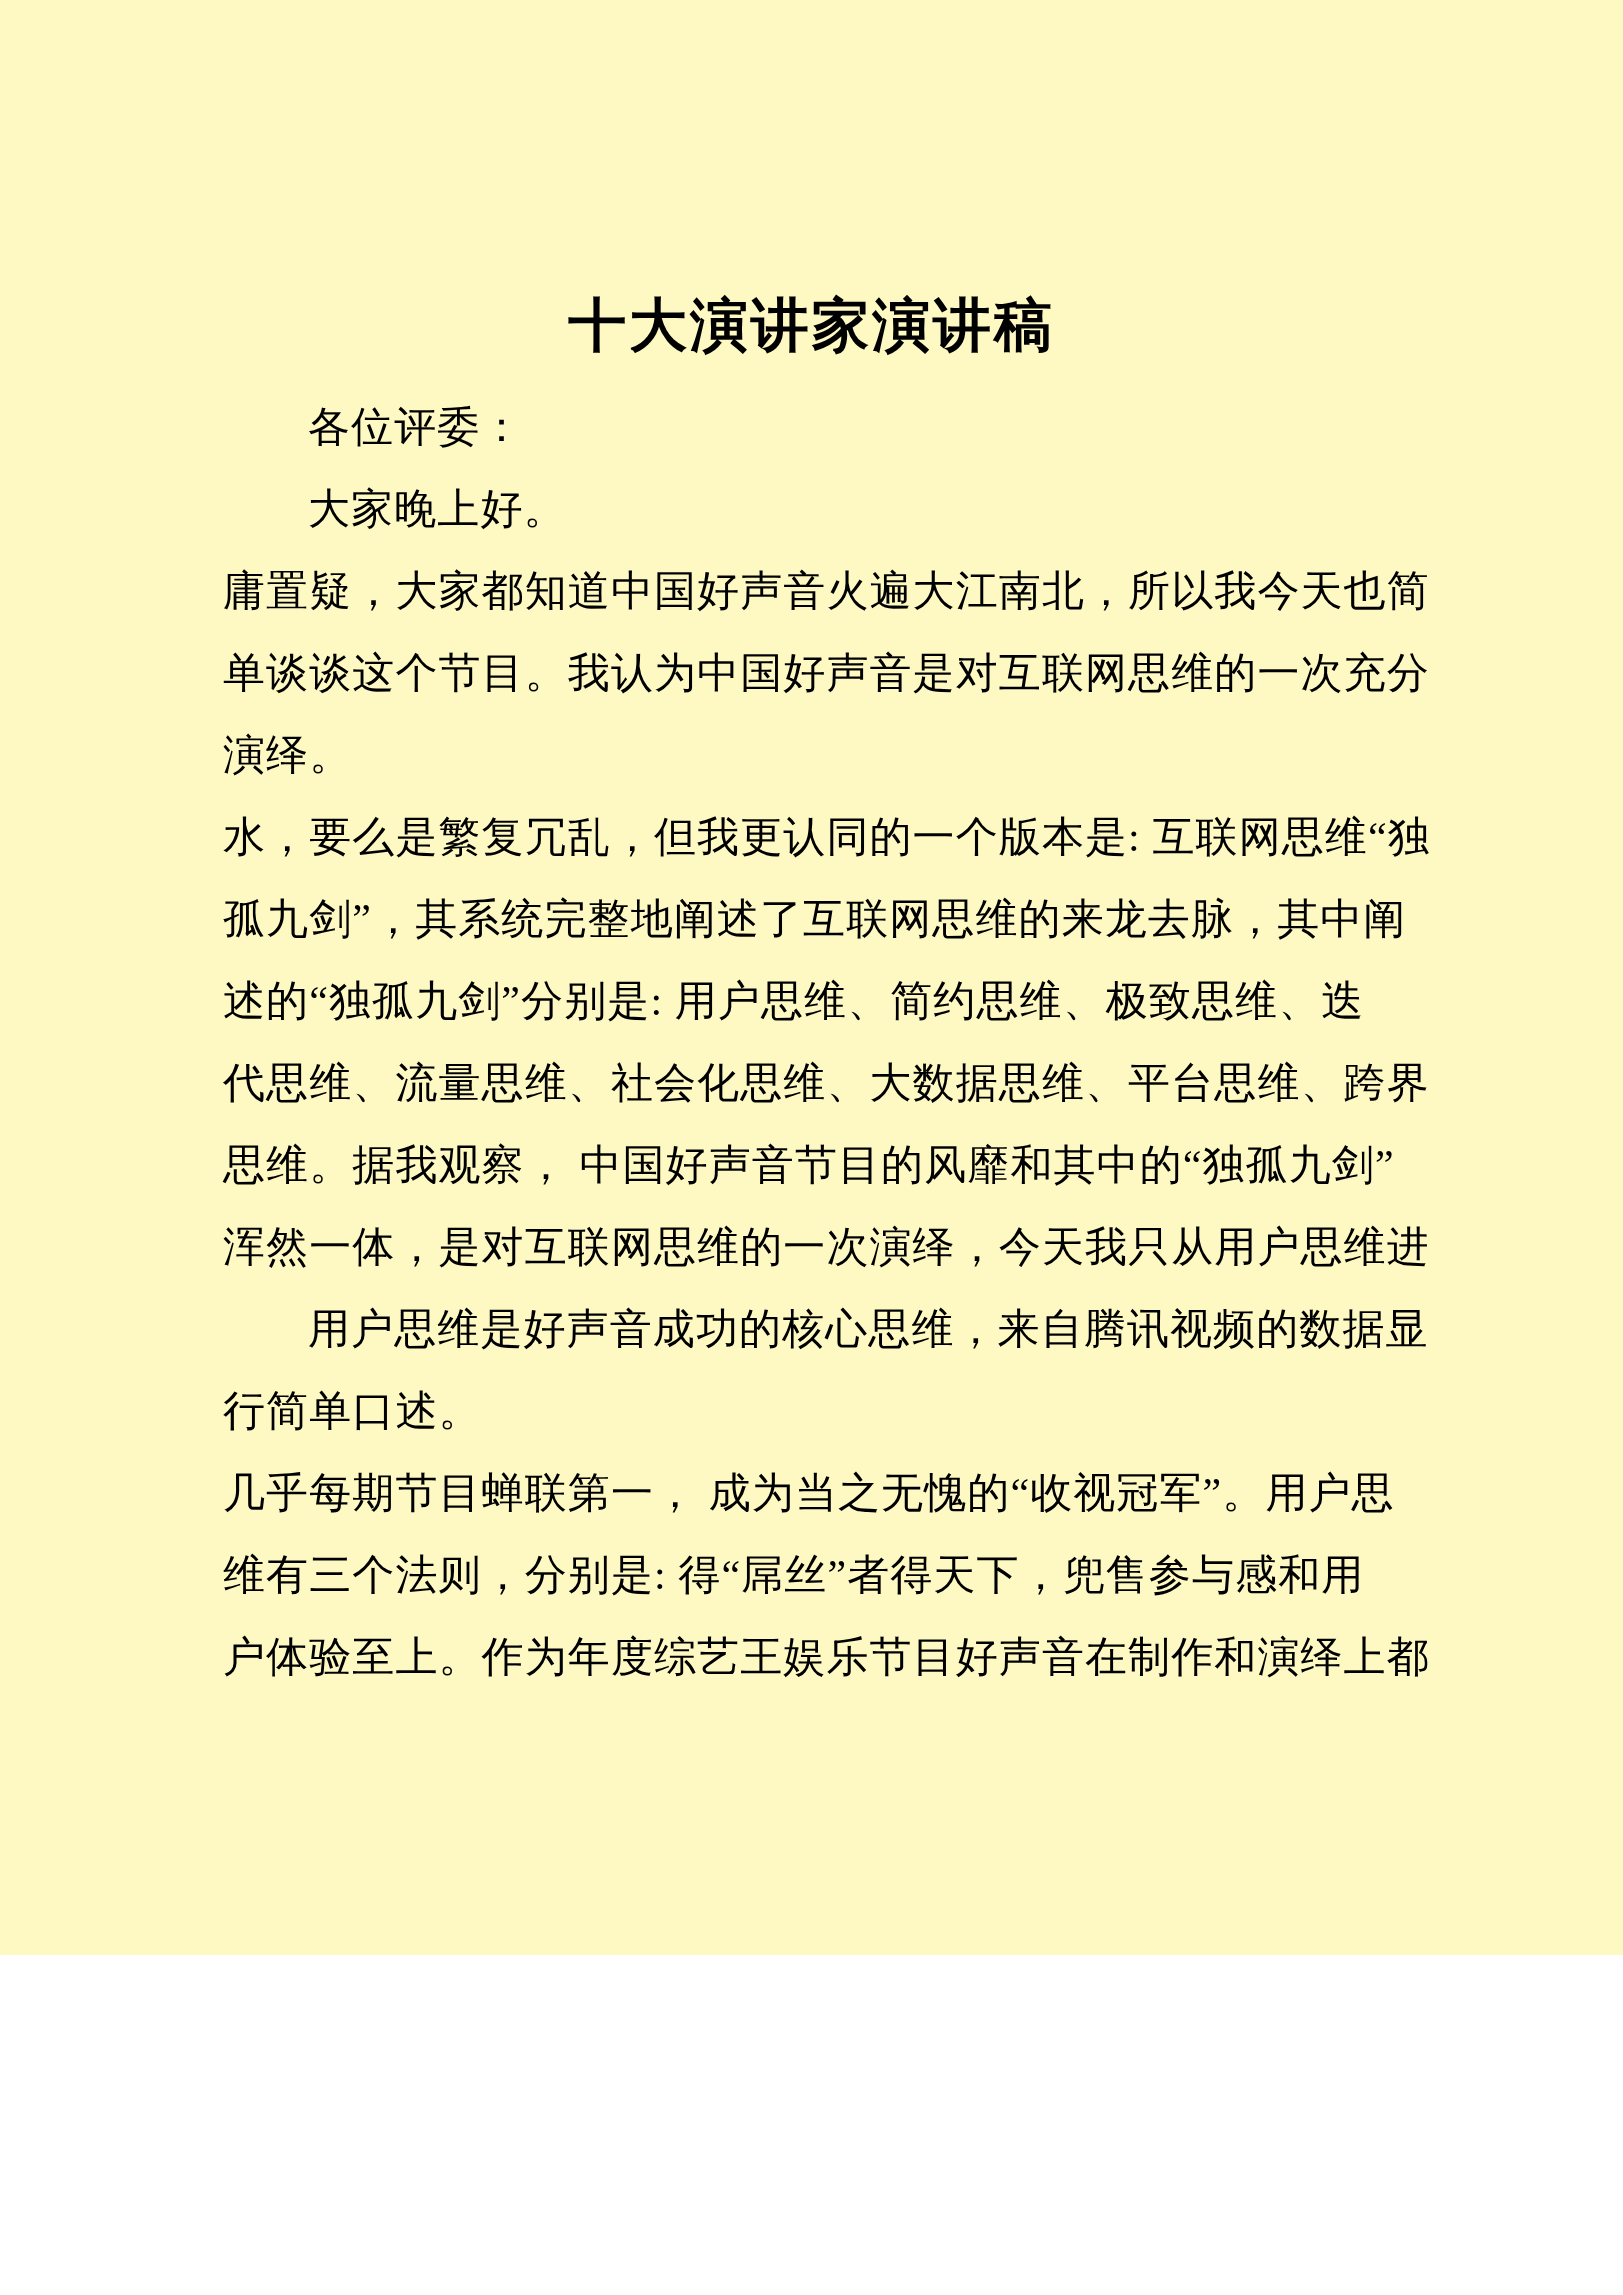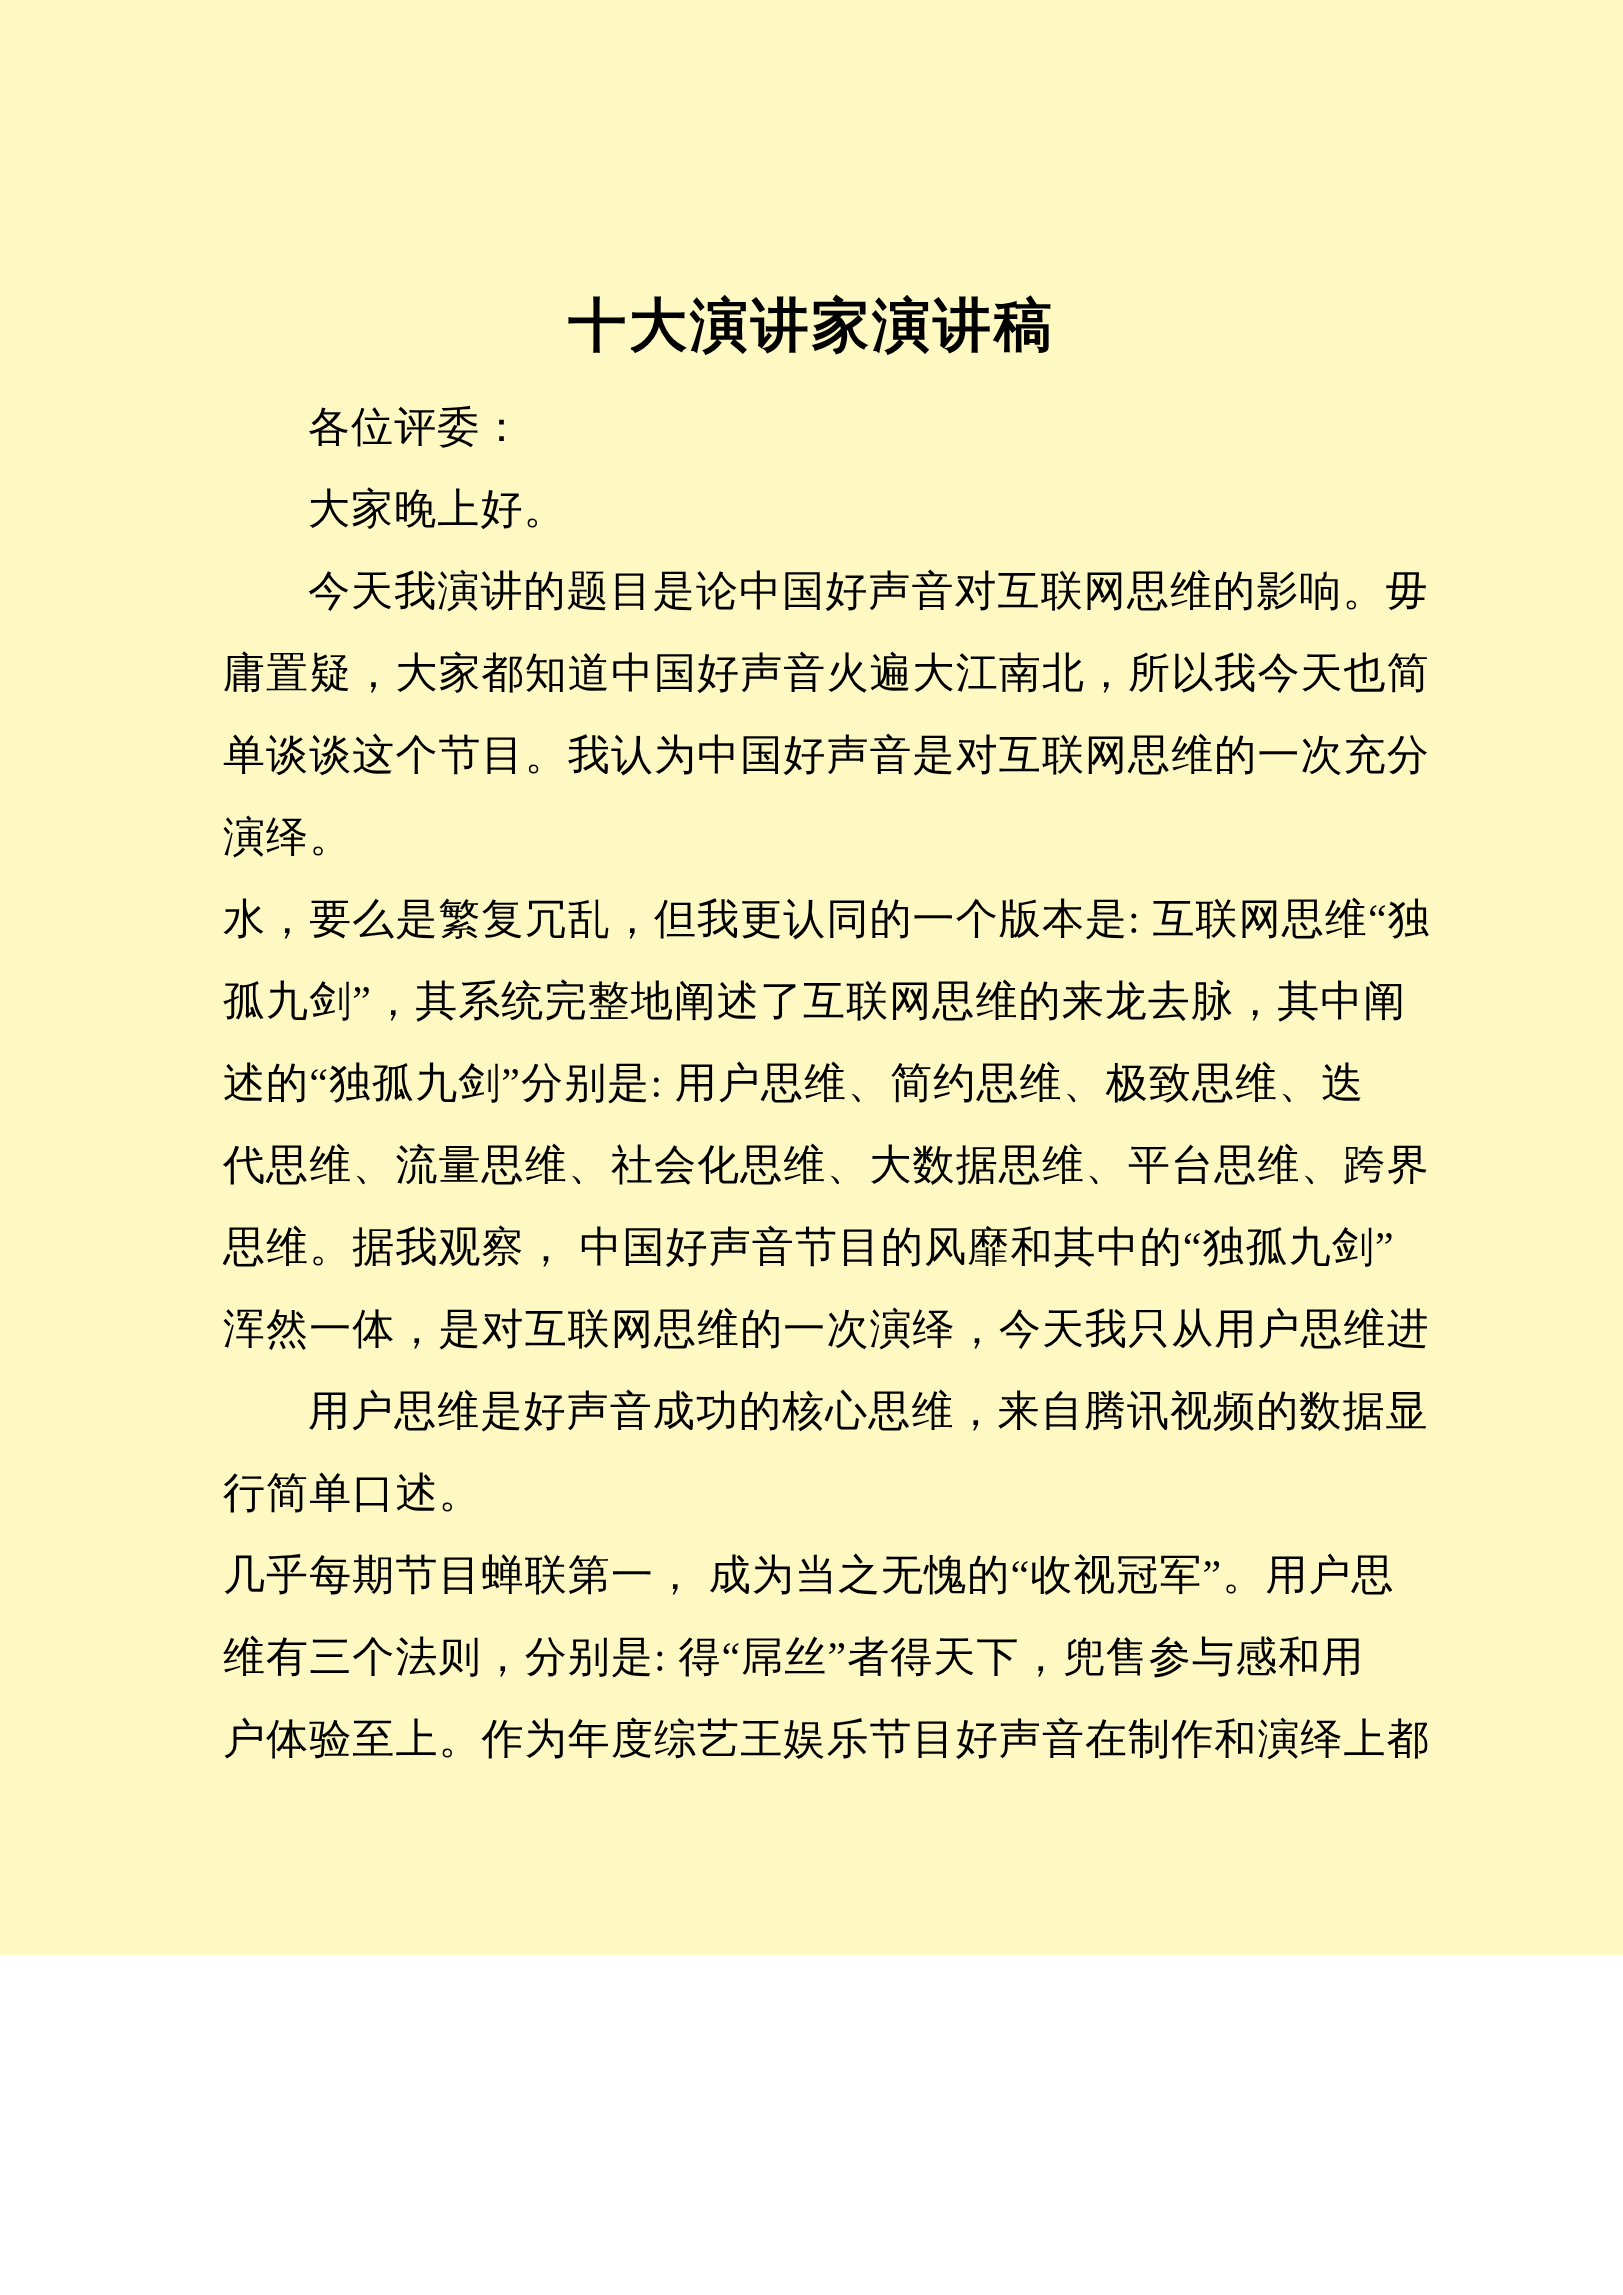--- a/index.html
+++ b/index.html
@@ -58,21 +58,20 @@
 </style>
 </head>
 <body>
 
 <div class="page">
   <h1 class="doc-title">十大演讲家演讲稿</h1>
 
   <div class="doc-body">
       <div class="line indent">各位评委：</div>
       <div class="line indent">大家晚上好。</div>
-      <div class="line indent">今天我演讲的题目是论中国好声音对互联网思维的影响。毋</div>
       <div class="line">庸置疑，大家都知道中国好声音火遍大江南北，所以我今天也简</div>
       <div class="line">单谈谈这个节目。我认为中国好声音是对互联网思维的一次充分</div>
       <div class="line">演绎。</div>
       <div class="line">水，要么是繁复冗乱，但我更认同的一个版本是: 互联网思维“独</div>
       <div class="line">孤九剑”，其系统完整地阐述了互联网思维的来龙去脉，其中阐</div>
       <div class="line">述的“独孤九剑”分别是: 用户思维、简约思维、极致思维、迭</div>
       <div class="line">代思维、流量思维、社会化思维、大数据思维、平台思维、跨界</div>
       <div class="line">思维。据我观察， 中国好声音节目的风靡和其中的“独孤九剑”</div>
       <div class="line">浑然一体，是对互联网思维的一次演绎，今天我只从用户思维进</div>
       <div class="line indent">用户思维是好声音成功的核心思维，来自腾讯视频的数据显</div>

